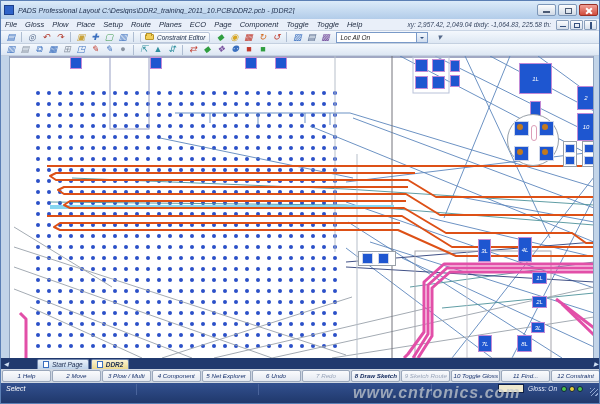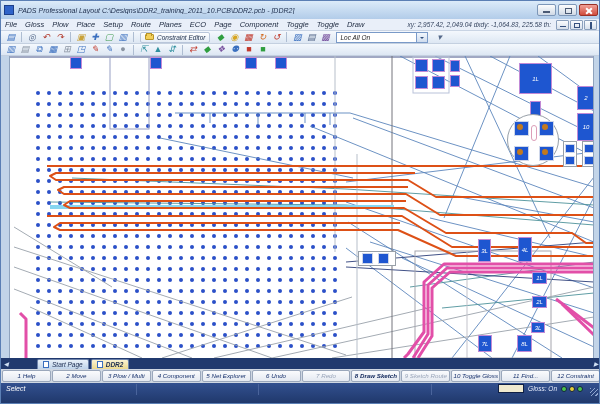--- a/index.html
+++ b/index.html
@@ -126,21 +126,21 @@
         <span class="menuitem">Plow</span>
         <span class="menuitem">Place</span>
         <span class="menuitem">Setup</span>
         <span class="menuitem">Route</span>
         <span class="menuitem">Planes</span>
         <span class="menuitem">ECO</span>
         <span class="menuitem">Page</span>
         <span class="menuitem">Component</span>
         <span class="menuitem">Toggle</span>
         <span class="menuitem">Toggle</span>
-        <span class="menuitem">Draw</span>
+        <span class="menuitem">Help</span>
       </span>
     <span id="coords">xy: 2,957.42, 2,049.04    dxdy: -1,064.83, 225.58    th:</span>
     <span class="cbtns">
       <span class="cbtn">
           <span class="minbar"></span>
         </span>
       <span class="cbtn">
           <span class="maxbox"></span>
         </span>
       <span class="cbtn">
@@ -1044,13 +1044,14 @@
       <span id="glosslabel">Gloss: On</span>
       <span id="leds" style="display:flex;gap:2px;">
           <span class="led" style="background: rgb(76, 194, 74);"></span>
           <span class="led" style="background: rgb(229, 207, 58);"></span>
           <span class="led" style="background: rgb(76, 194, 74);"></span>
         </span>
     </span>
     <span id="grip"></span>
   </div>
 
+  <div id="watermark">www.cntronics.com</div>
 </div>
 
 </body></html>

